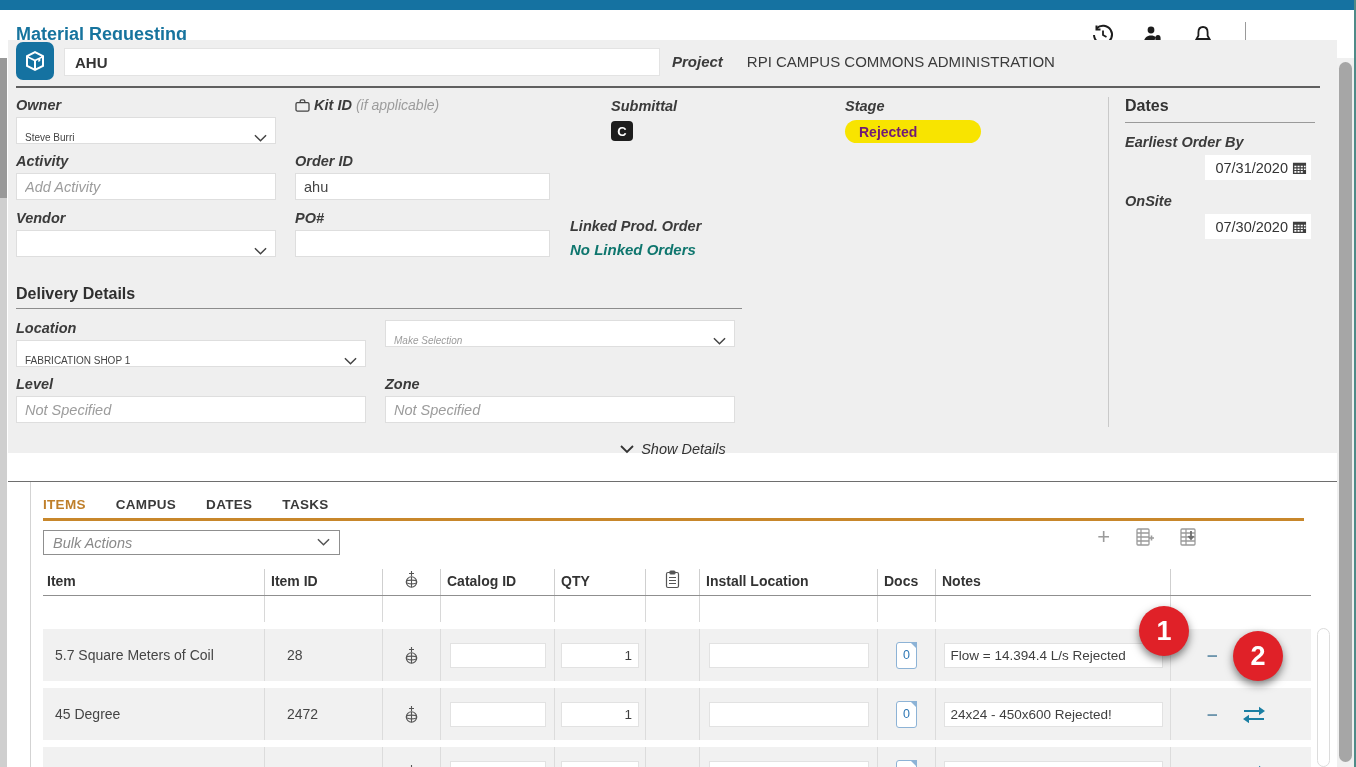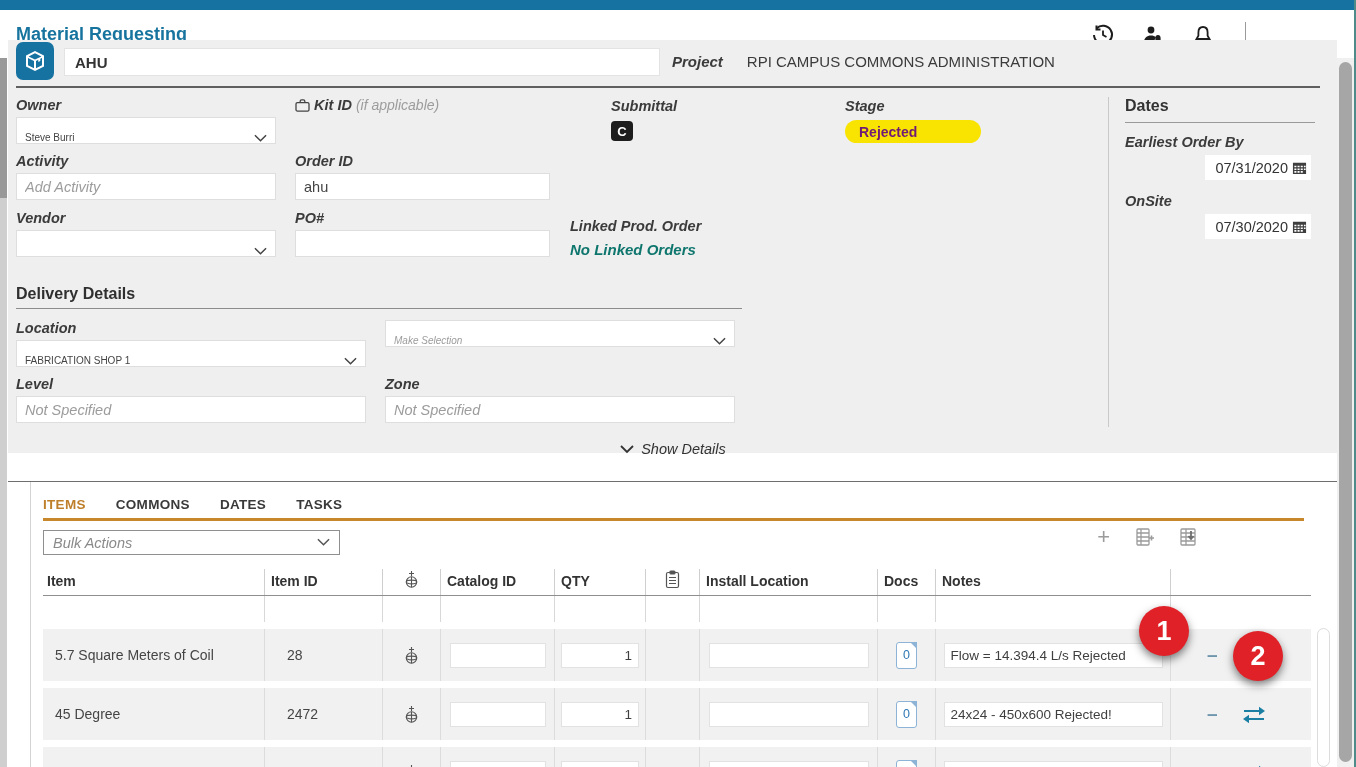--- a/index.html
+++ b/index.html
@@ -269,21 +269,21 @@
       </svg>
     <span>Show Details</span>
   </div>
 </div>
 
 <div class="panel">
   <div class="panel-lborder"></div>
 
   <div class="tabs">
     <div class="tab active">ITEMS</div>
-    <div class="tab">COMMONS</div>
+    <div class="tab">CAMPUS</div>
     <div class="tab">DATES</div>
     <div class="tab">TASKS</div>
   </div>
   <div class="tab-underline"></div>
 
   <div class="bulk">
     <span class="ph">Bulk Actions</span>
     <svg class="chev" viewBox="0 0 14 9" fill="none" stroke="#555" stroke-width="1.6">
         <path d="M1 1l6 6 6-6"></path>
       </svg>

